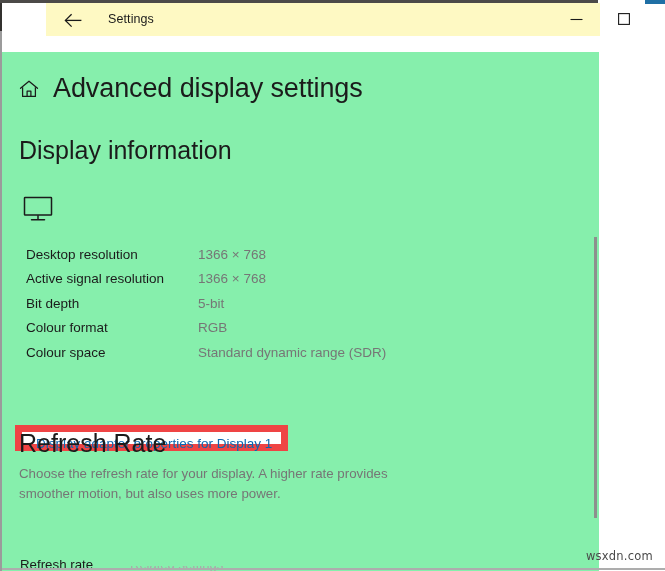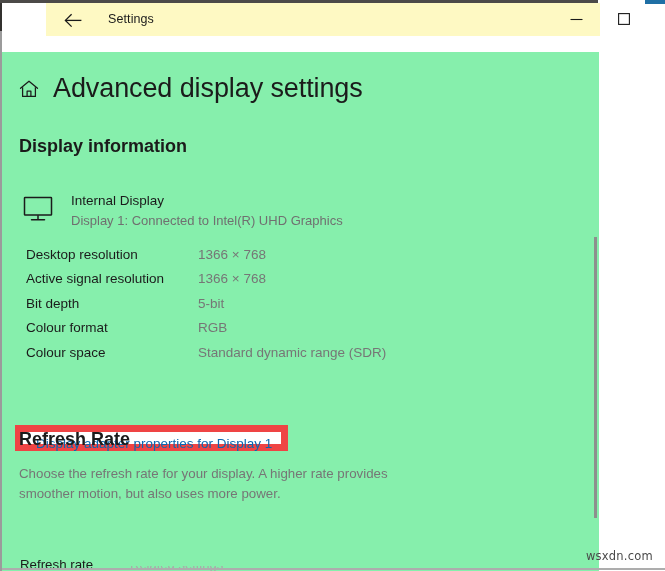--- a/index.html
+++ b/index.html
@@ -118,22 +118,22 @@
   .page-title {
     font-size: 27px;
     font-weight: 400;
     color: #1b1b1b;
     letter-spacing: -0.1px;
     white-space: nowrap;
   }
 
   .section-h {
     position: absolute;
-    font-size: 18px;
-    font-weight: 700;
+    font-size: 25px;
+    font-weight: 400;
     color: #1b1b1b;
   }
   .sh-display { left: 17px; top: 84px; }
   .sh-refresh { left: 17px; top: 377px; }
 
   
   .monitor-row {
     position: absolute;
     left: 20px; top: 140px;
     display: flex;
@@ -336,24 +336,20 @@
 
     <div class="section-h sh-display">Display information</div>
 
     <div class="monitor-row">
       <span class="monitor-ico">
         <svg width="36" height="30" viewBox="0 0 36 30">
           <rect x="2.5" y="2.5" width="27" height="17.5" rx="0.6" fill="none" stroke="#1b1b1b" stroke-width="1.5"></rect>
           <path d="M16 20.2 L16 24.4" stroke="#1b1b1b" stroke-width="1.5"></path>
           <path d="M9.5 24.8 L22.5 24.8" stroke="#1b1b1b" stroke-width="1.5" stroke-linecap="round"></path>
         </svg>
-      </span>
-      <span>
-        <div class="mon-name">Internal Display</div>
-        <div class="mon-sub">Display 1: Connected to Intel(R) UHD Graphics</div>
       </span>
     </div>
 
     <div class="spec-table">
       <div class="spec-row">
         <span class="spec-key">Desktop resolution</span>
         <span class="spec-val">1366 × 768</span>
       </div>
       <div class="spec-row">
         <span class="spec-key">Active signal resolution</span>

